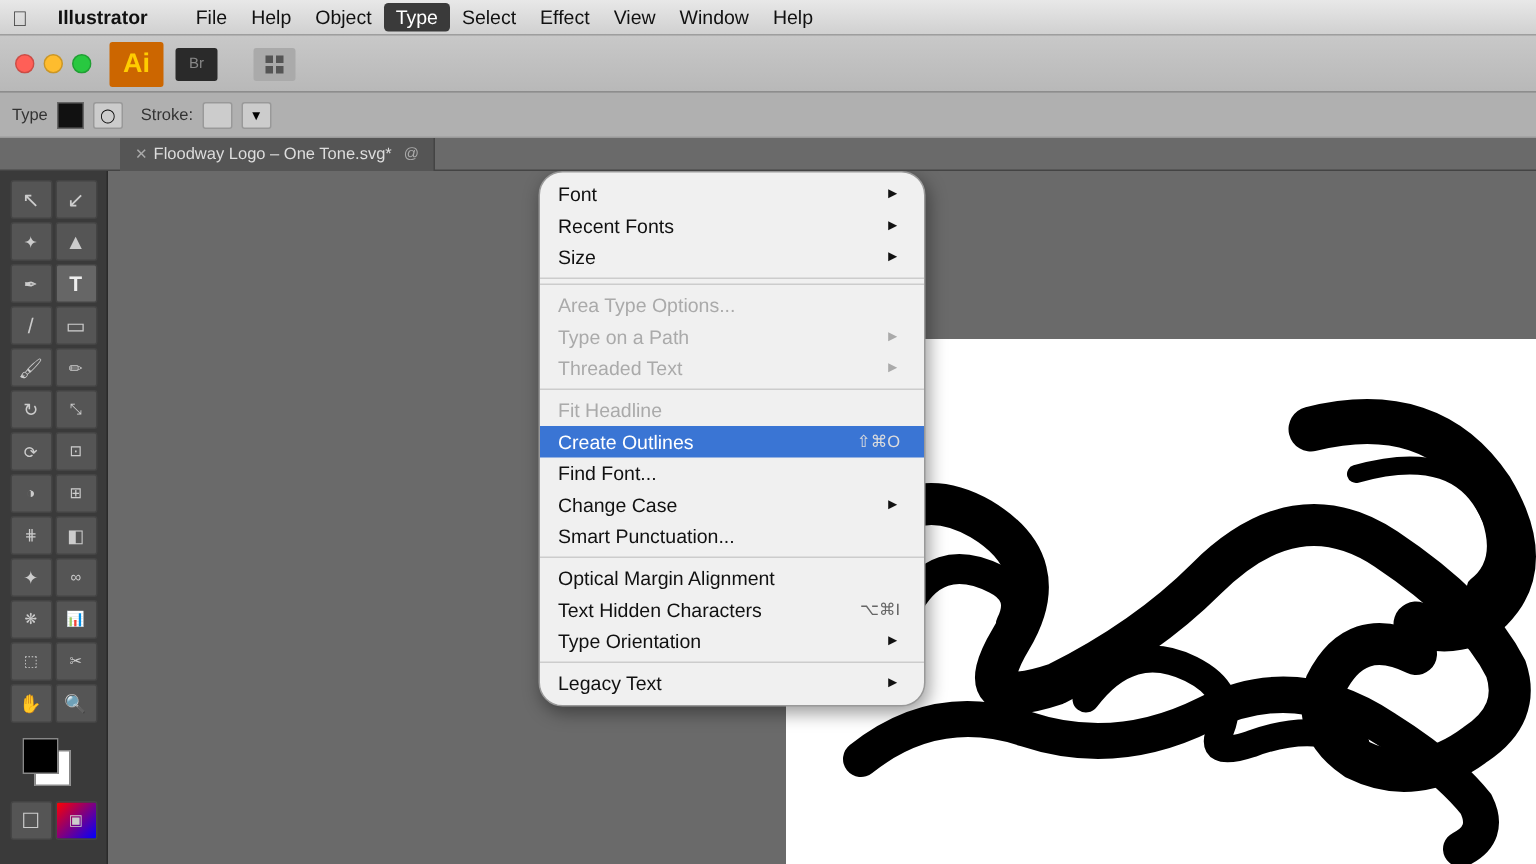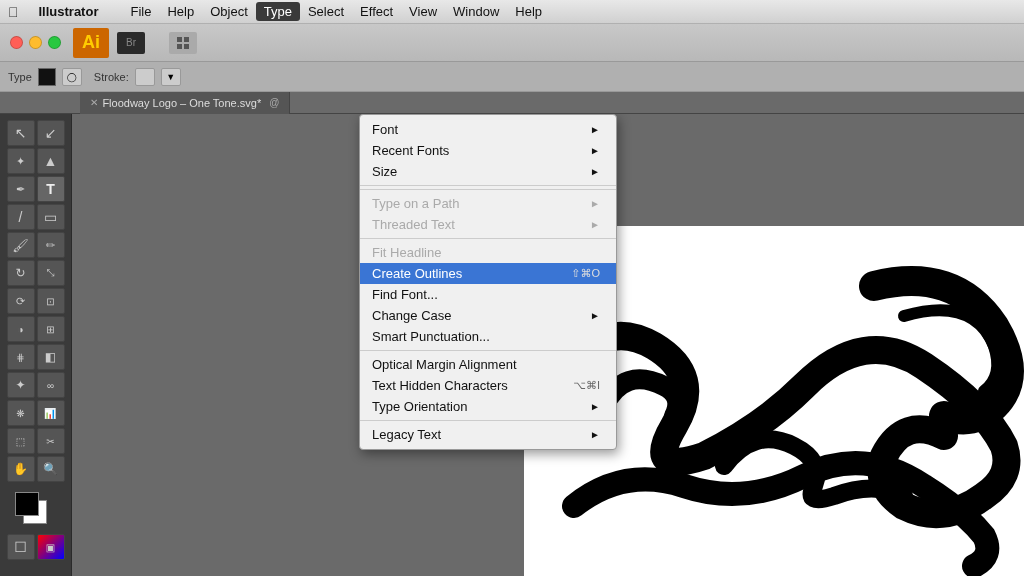--- a/index.html
+++ b/index.html
@@ -224,21 +224,21 @@
       bottom: 0;
       z-index: 50;
     }
     .dropdown-menu {
       position: absolute;
       top: 0;
       left: 287px;
       width: 258px;
       background: #f0f0f0;
       border: 1px solid #999;
-      border-radius: 4px;
+      border-radius: 16px;
       box-shadow: 2px 4px 12px rgba(0,0,0,0.4);
       padding: 4px 0;
       z-index: 200;
     }
     .dropdown-menu-item {
       display: flex;
       align-items: center;
       justify-content: space-between;
       padding: 3px 16px 3px 12px;
       font-size: 13px;
@@ -443,20 +443,23 @@
           <span>Size</span>
           <span class="submenu-arrow">►</span>
         </div>
 
         <div class="dropdown-separator"></div>
 
 
         <div class="dropdown-separator"></div>
 
         <div class="dropdown-menu-item disabled">
+          <span>Area Type Options...</span>
+        </div>
+        <div class="dropdown-menu-item disabled">
           <span>Type on a Path</span>
           <span class="submenu-arrow">►</span>
         </div>
         <div class="dropdown-menu-item disabled">
           <span>Threaded Text</span>
           <span class="submenu-arrow">►</span>
         </div>
 
         <div class="dropdown-separator"></div>
 

